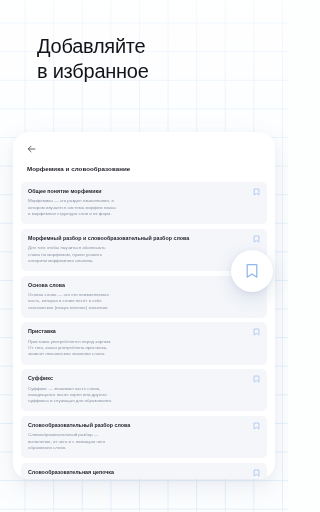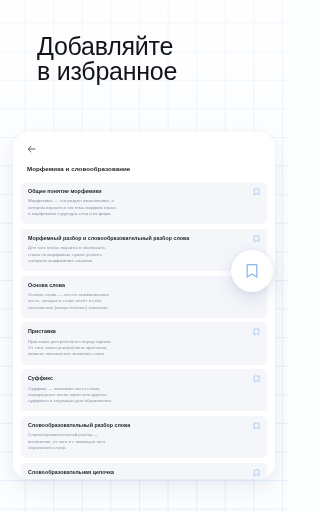--- a/index.html
+++ b/index.html
@@ -39,21 +39,21 @@
     z-index: 1;
     pointer-events: none;
   }
 
   
   #headline {
     position: absolute;
     left: 37px;
     top: 34px;
     z-index: 3;
-    font-size: 25px;
+    font-size: 20px;
     line-height: 25px;
     letter-spacing: -0.25px;
     color: #13141a;
     font-weight: 400;
     white-space: pre-line;
   }
 
   
   #app-card {
     position: absolute;

